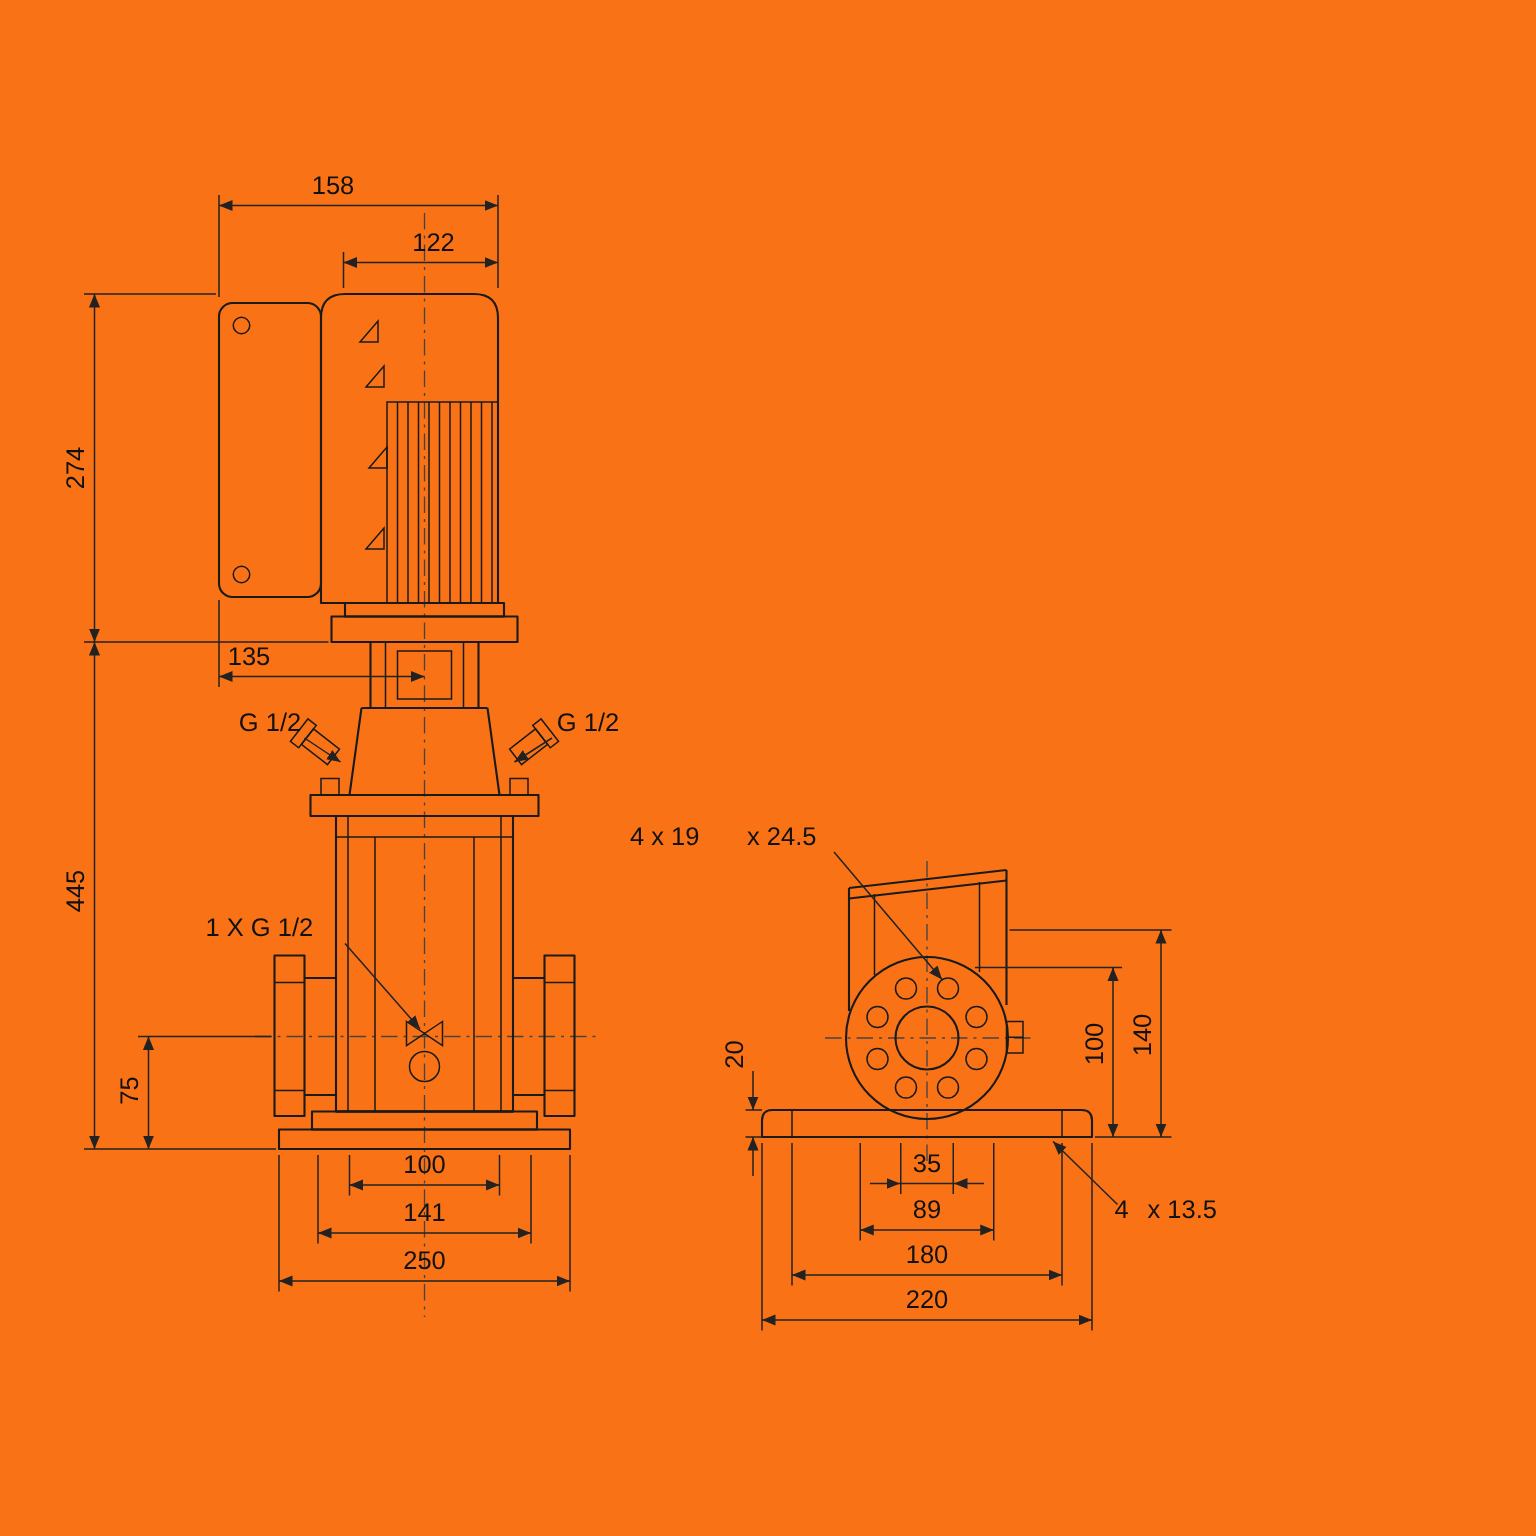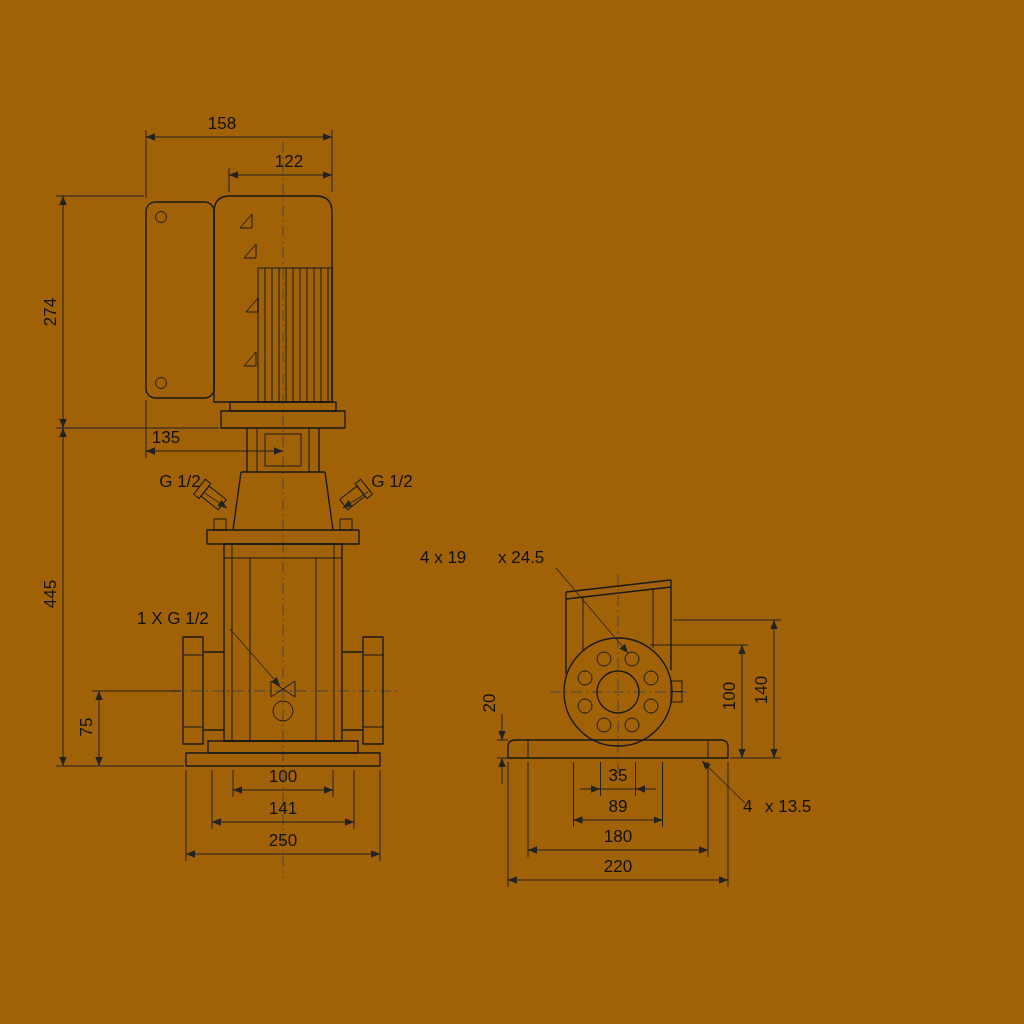--- a/index.html
+++ b/index.html
@@ -1,16 +1,16 @@
 <!DOCTYPE html>
 <html><head>
 <meta charset="utf-8">
 <style>
   html,body{margin:0;padding:0;background:#ffffff;width:1024px;height:1024px;overflow:hidden;}
-  #canvas{width:1024px;height:1024px;background:#a16207;}
+  #canvas{width:1024px;height:1024px;background:#f97316;}
   svg text{font-family:"Liberation Sans",sans-serif;font-size:17px;fill:#111;}
   .ln{fill:none;stroke:#1a1a1a;stroke-width:1.4;stroke-linejoin:round;}
   .tn{fill:none;stroke:#1a1a1a;stroke-width:1;}
   .dim{fill:none;stroke:#222;stroke-width:1;}
   .cl{fill:none;stroke:#444;stroke-width:0.9;stroke-dasharray:11 4 2 4;}
   .arr{fill:#222;stroke:none;}
 </style>
 </head>
 <body>
 

